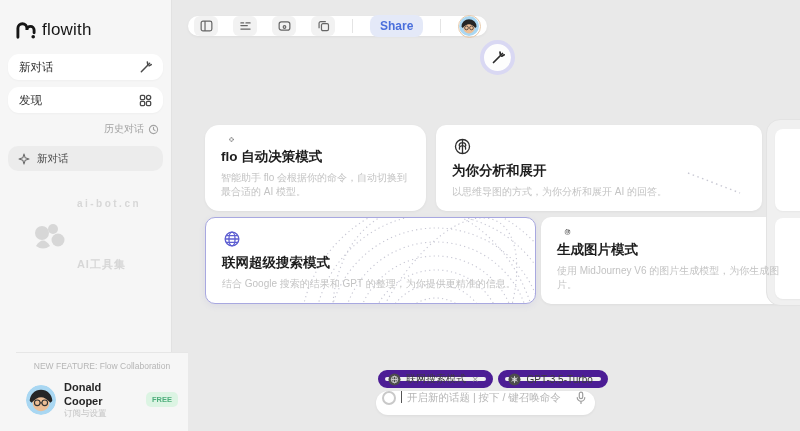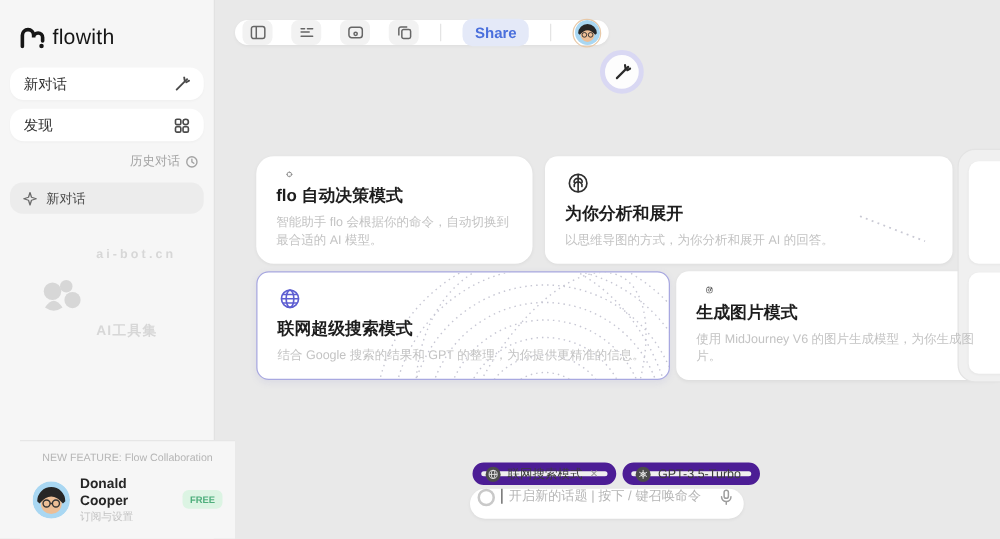--- a/index.html
+++ b/index.html
@@ -26,21 +26,21 @@
   .side-footer { position:absolute; left:0; bottom:0; width:172px; border-top:1px solid #e6e6e6; padding:8px 10px 12px 10px; background:#f6f6f6;margin-left:16px; }
   .feature-banner { text-align:center; font-size:8.5px; color:#b5b5b5; margin-bottom:10px; }
   .user-row { display:flex; align-items:center; gap:8px; }
   .avatar { border-radius:50%; overflow:hidden; flex:none; }
   .user-meta { flex:1; line-height:1.25; }
   .user-name { font-size:11px; font-weight:700; color:#262626; }
   .user-sub { font-size:8.5px; color:#c2c2c2; }
   .plan-badge { background:#dcf4e3; color:#4fae7c; font-size:7.5px; font-weight:700; padding:3px 6px; border-radius:5px; }
 
   
-  .toolbar { position:absolute; left:188px; top:16px; height:20px; background:#ffffff; border-radius:10px; display:flex; align-items:center; gap:15px; padding:0 6px; box-shadow:0 1px 3px rgba(0,0,0,.05);text-align:right; }
+  .toolbar { position:absolute; left:188px; top:16px; height:20px; background:#ffffff; border-radius:10px; display:flex; align-items:center; gap:15px; padding:0 6px; box-shadow:0 1px 3px rgba(0,0,0,.05); }
   .tool-btn { width:24px; height:20px; background:#f2f2f2; border-radius:6px; display:flex; align-items:center; justify-content:center; color:#666; cursor:pointer; }
   .tb-divider { width:1px; height:14px; background:#e4e4e4; margin:0 2px; }
   .share-btn { background:#e4e9f8; color:#4a6fdc; font-size:12px; font-weight:600; border-radius:8px; padding:4px 10px; cursor:pointer; }
 
   
   .mode-badge { position:absolute; left:480px; top:40px; width:35px; height:35px; border-radius:50%; background:#fdfdfd; border:4.5px solid #d9d8f3; display:flex; align-items:center; justify-content:center; color:#2a2a2a; }
 
   
   .card { position:absolute; background:#ffffff; border-radius:10px; box-shadow:0 1px 3px rgba(0,0,0,.05); padding:12px 16px; display:flex; flex-direction:column; justify-content:flex-end; overflow:hidden; cursor:pointer; }
   .card .c-icon { color:#2f2f2f; margin-bottom:6px; }

